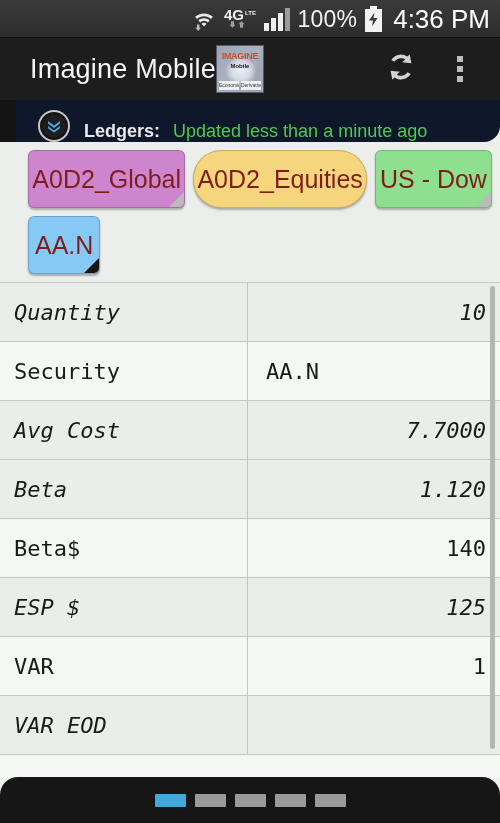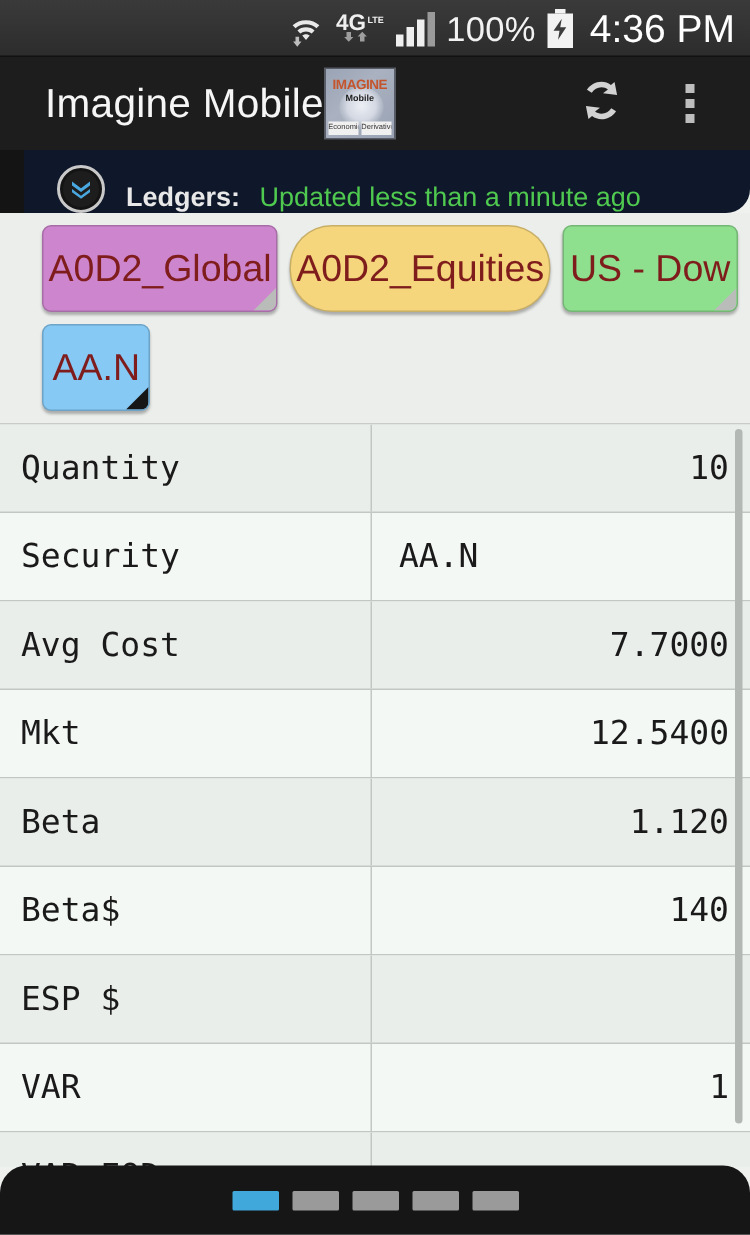--- a/index.html
+++ b/index.html
@@ -249,21 +249,21 @@
     overflow: hidden;
     border-top: 1px solid #c8ccc8;
   }
   .t-row {
     position: relative;
     height: 59px;
     display: flex;
     border-bottom: 1px solid #c3c7c3;
     box-sizing: border-box;
   }
-  .t-row.alt  { background: #eaeeea; }
+  .t-row.alt  { background: #eaeeea; font-style: italic; }
   .t-row.base { background: #f4f8f4; }
   .t-label {
     flex: 0 0 248px;
     width: 248px;
     box-sizing: border-box;
     padding-left: 14px;
     display: flex;
     align-items: center;
     font-family: "DejaVu Sans Mono", "Liberation Mono", monospace;
     font-size: 22px;
@@ -440,34 +440,31 @@
         <div class="t-value num">10</div>
       </div>
       <div class="t-row base">
         <div class="t-label">Security</div>
         <div class="t-value txt">AA.N</div>
       </div>
       <div class="t-row alt">
         <div class="t-label">Avg Cost</div>
         <div class="t-value num">7.7000</div>
       </div>
-      <div class="t-row base">
-        <div class="t-label">Mkt</div>
-        <div class="t-value num">12.5400</div>
-      </div>
       <div class="t-row alt">
         <div class="t-label">Beta</div>
         <div class="t-value num">1.120</div>
       </div>
       <div class="t-row base">
         <div class="t-label">Beta$</div>
         <div class="t-value num">140</div>
       </div>
       <div class="t-row alt">
         <div class="t-label">ESP $</div>
+        <div class="t-value num">125</div>
       </div>
       <div class="t-row base">
         <div class="t-label">VAR</div>
         <div class="t-value num">1</div>
       </div>
       <div class="t-row alt">
         <div class="t-label">VAR EOD</div>
         <div class="t-value num"></div>
       </div>
     </div>

